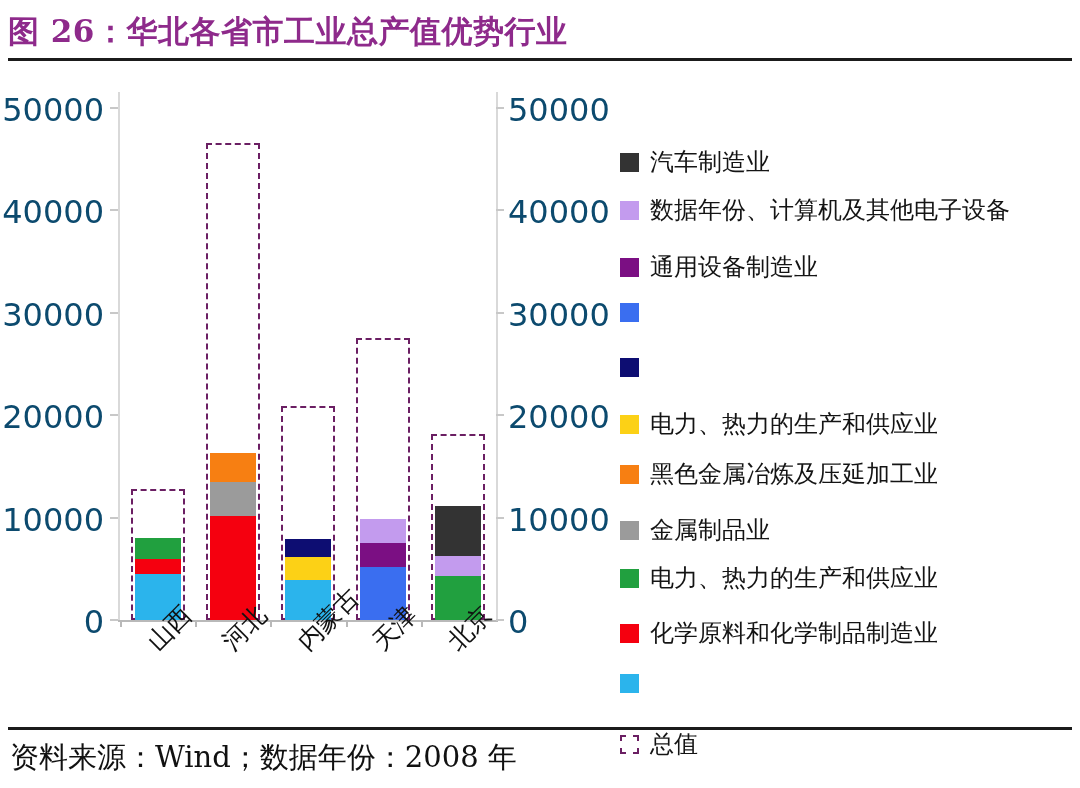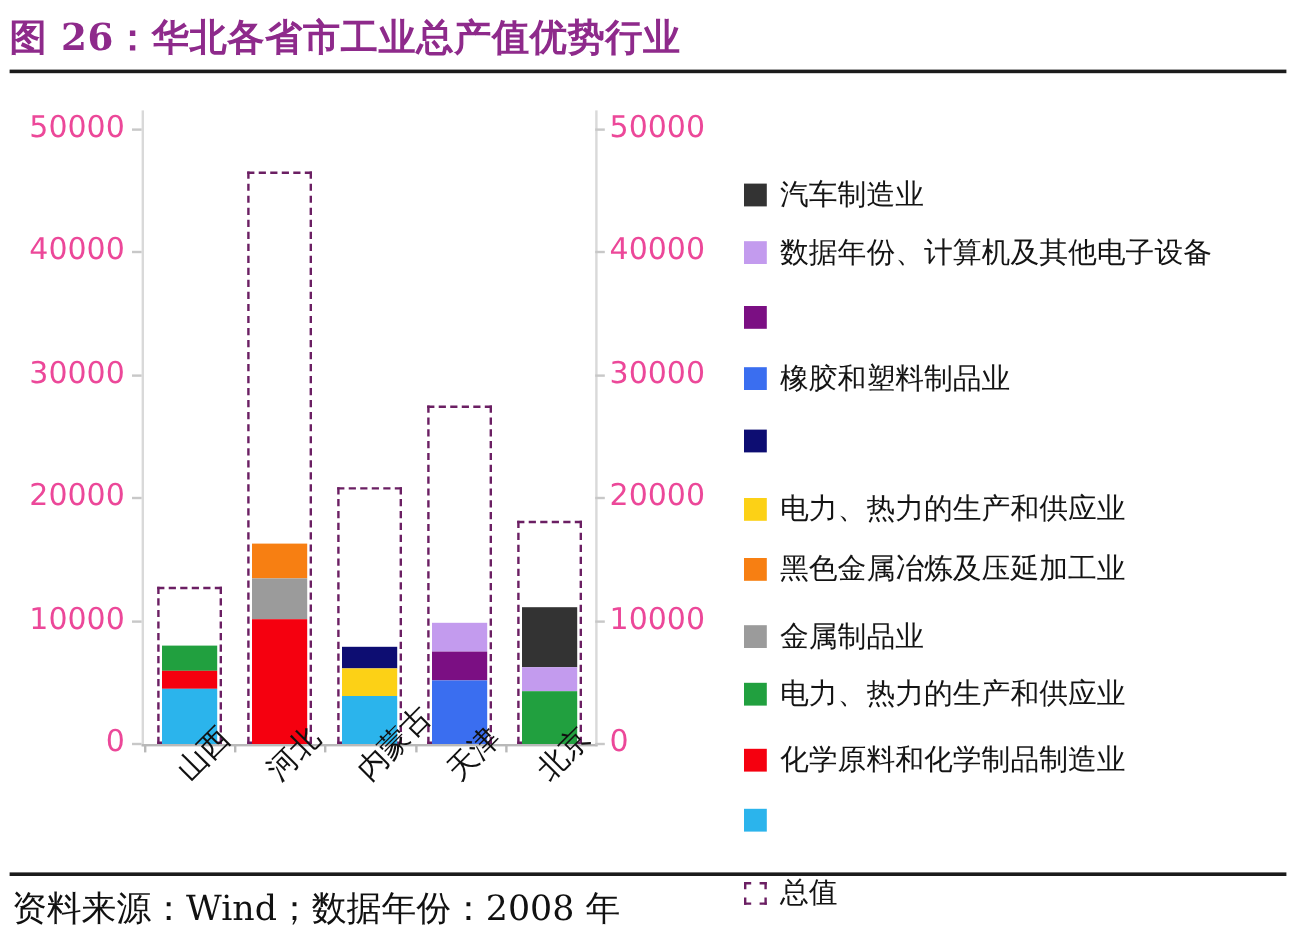--- a/index.html
+++ b/index.html
@@ -36,22 +36,22 @@
 
   
   #chart-area {
     position: absolute;
     left: 0; top: 62px;
     width: 1080px; height: 658px;
   }
 
   .axis-tick-label {
     position: absolute;
-    font-size: 25px;
-    color: #ec4899;
+    font-size: 32px;
+    color: #0c4a6e;
     text-align: right;
     white-space: nowrap;
     font-family: "DejaVu Sans", "Liberation Sans", sans-serif;
   }
   .axis-tick-label.right { text-align: left; }
 
   #unit-label {
     position: absolute;
     left: 125px; top: 22px;
     font-family: "DejaVu Serif", "Liberation Serif", serif;
@@ -253,24 +253,24 @@
       <div class="legend-item" style="top: 0px; left: 0px;">
         <span class="legend-swatch" style="background: rgb(51, 51, 51);"></span>
         <span class="legend-label">汽车制造业</span>
       </div>
       <div class="legend-item" style="top: 48px; left: 0px;">
         <span class="legend-swatch" style="background: rgb(195, 155, 238);"></span>
         <span class="legend-label">数据年份、计算机及其他电子设备</span>
       </div>
       <div class="legend-item" style="top: 105px; left: 0px;">
         <span class="legend-swatch" style="background: rgb(123, 15, 131);"></span>
+        <span class="legend-label">通用设备制造业</span>
       </div>
       <div class="legend-item" style="top: 153px; left: 0px;">
         <span class="legend-swatch" style="background: rgb(58, 110, 240);"></span>
-        <span class="legend-label">橡胶和塑料制品业</span>
       </div>
       <div class="legend-item" style="top: 208px; left: 0px;">
         <span class="legend-swatch" style="background: rgb(13, 13, 114);"></span>
       </div>
       <div class="legend-item" style="top: 262px; left: 0px;">
         <span class="legend-swatch" style="background: rgb(252, 209, 22);"></span>
         <span class="legend-label">电力、热力的生产和供应业</span>
       </div>
       <div class="legend-item" style="top: 312px; left: 0px;">
         <span class="legend-swatch" style="background: rgb(247, 127, 18);"></span>

